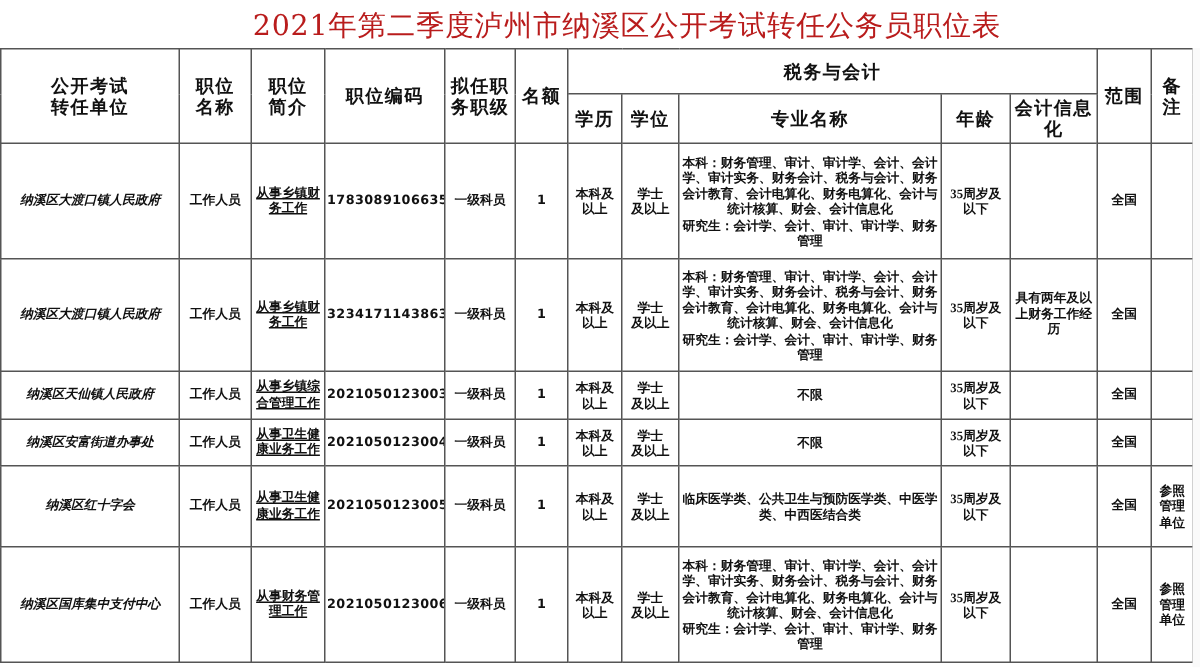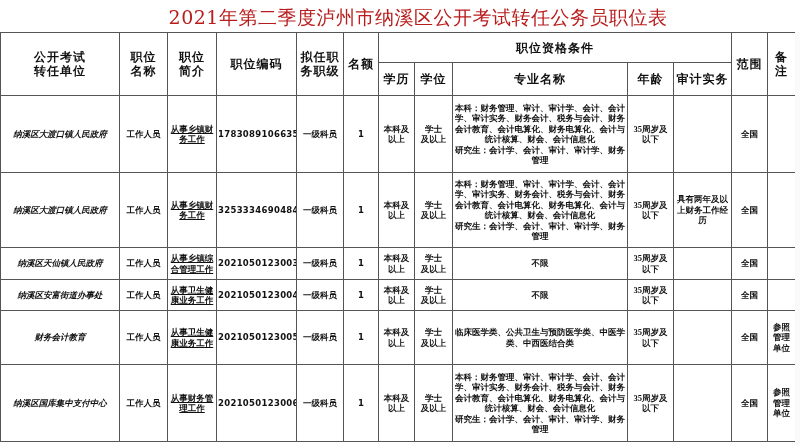--- a/index.html
+++ b/index.html
@@ -49,30 +49,30 @@
       <th rowspan="2" class="ml">公开考试
 转任单位</th>
       <th rowspan="2" class="ml">职位
 名称</th>
       <th rowspan="2" class="ml">职位
 简介</th>
       <th rowspan="2">职位编码</th>
       <th rowspan="2" class="ml">拟任职
 务职级</th>
       <th rowspan="2">名额</th>
-      <th colspan="5">职位资格条件</th>
+      <th colspan="5">税务与会计</th>
       <th rowspan="2">范围</th>
       <th rowspan="2">备注</th>
     </tr>
     <tr style="height:33px">
       <th>学历</th>
       <th>学位</th>
       <th>专业名称</th>
       <th>年龄</th>
-      <th>审计实务</th>
+      <th>会计信息化</th>
     </tr>
   </thead>
   <tbody>
     <tr style="height:77px">
       <td class="unit">纳溪区大渡口镇人民政府</td>
       <td>工作人员</td>
       <td class="left">从事乡镇财务工作</td>
       <td class="code">1783089106635</td>
       <td>一级科员</td>
       <td>1</td>
@@ -85,21 +85,21 @@
       <td class="ml">35周岁及
 以下</td>
       <td></td>
       <td>全国</td>
       <td class="ml"></td>
     </tr>
     <tr style="height:75px">
       <td class="unit">纳溪区大渡口镇人民政府</td>
       <td>工作人员</td>
       <td class="left">从事乡镇财务工作</td>
-      <td class="code">3253334690484</td>
+      <td class="code">3234171143863</td>
       <td>一级科员</td>
       <td>1</td>
       <td class="ml">本科及
 以上</td>
       <td class="ml">学士
 及以上</td>
       <td class="major ml">本科：财务管理、审计、审计学、会计、会计学、审计实务、财务会计、税务与会计、财务会计教育、会计电算化、财务电算化、会计与统计核算、财会、会计信息化
 研究生：会计学、会计、审计、审计学、财务管理</td>
       <td class="ml">35周岁及
 以下</td>
@@ -137,21 +137,21 @@
       <td class="ml">学士
 及以上</td>
       <td class="major ml">不限</td>
       <td class="ml">35周岁及
 以下</td>
       <td></td>
       <td>全国</td>
       <td class="ml"></td>
     </tr>
     <tr style="height:54px">
-      <td class="unit">财务会计教育</td>
+      <td class="unit">纳溪区红十字会</td>
       <td>工作人员</td>
       <td class="left">从事卫生健康业务工作</td>
       <td class="code">2021050123005</td>
       <td>一级科员</td>
       <td>1</td>
       <td class="ml">本科及
 以上</td>
       <td class="ml">学士
 及以上</td>
       <td class="major ml">临床医学类、公共卫生与预防医学类、中医学类、中西医结合类</td>

